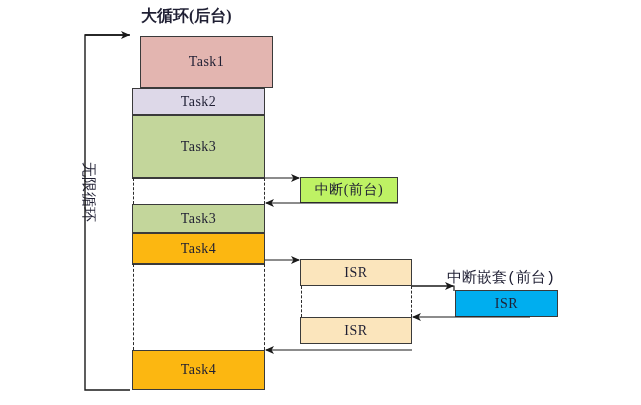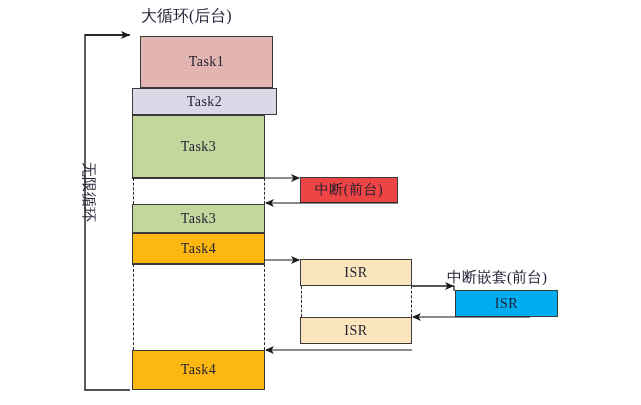--- a/index.html
+++ b/index.html
@@ -23,56 +23,56 @@
   .rot{position:absolute;font-size:15px;color:#1f1f33;white-space:nowrap;
        transform-origin:0 0;transform:rotate(90deg);}
 
   .cap{position:absolute;font-size:13px;color:#1f1f33;white-space:nowrap;}
 </style>
 </head>
 <body>
 
 <div id="stage">
 
-  <div class="lbl" style="left:141px;top:6px;font-size:16px;">大循环(后台)</div>
+  <div class="lbl" style="left:141px;top:6px;font-size:16px;font-weight:bold;">大循环(后台)</div>
 
   <div class="rot" style="left:98px;top:162px;">无限循环</div>
 
   <div class="box" style="left:140px;top:36px;width:133px;height:52px;background:#e3b5b0;">Task1</div>
 
-  <div class="box" style="left:132px;top:88px;width:145px;height:27px;background:#ddd8e8;">Task2</div>
+  <div class="box" style="left:132px;top:88px;width:133px;height:27px;background:#ddd8e8;">Task2</div>
 
   <div class="box" style="left:132px;top:115px;width:133px;height:63px;background:#c3d69b;">Task3</div>
 
   <div class="box" style="left:132px;top:204px;width:133px;height:29px;background:#c3d69b;">Task3</div>
 
   <div class="box" style="left:132px;top:233px;width:133px;height:31px;background:#fcb711;">Task4</div>
 
   <div class="box" style="left:132px;top:350px;width:133px;height:40px;background:#fcb711;">Task4</div>
 
   <div class="hline" style="left:132px;top:178px;width:133px;"></div>
   <div class="hline" style="left:132px;top:204px;width:133px;"></div>
   <div class="hline" style="left:132px;top:264px;width:133px;"></div>
   <div class="hline" style="left:132px;top:350px;width:133px;"></div>
 
   <div class="dash" style="left:133px;top:178px;height:26px;"></div>
   <div class="dash" style="left:264px;top:178px;height:26px;"></div>
   <div class="dash" style="left:133px;top:264px;height:86px;"></div>
   <div class="dash" style="left:264px;top:264px;height:86px;"></div>
 
-  <div class="box" style="left:300px;top:177px;width:98px;height:26px;background:#ef4444;font-size:14px;">中断(前台)</div>
+  <div class="box" style="left:300px;top:177px;width:98px;height:26px;background:#bef264;font-size:14px;">中断(前台)</div>
 
   <div class="box" style="left:300px;top:259px;width:112px;height:27px;background:#fbe5bc;">ISR</div>
 
   <div class="box" style="left:300px;top:317px;width:112px;height:27px;background:#fbe5bc;">ISR</div>
 
   <div class="dash" style="left:301px;top:286px;height:31px;"></div>
   <div class="dash" style="left:411px;top:286px;height:31px;"></div>
 
-  <div class="lbl" style="left:447px;top:268px;">中断嵌套(前台)</div>
+  <div class="lbl" style="left:447px;top:268px;font-family:Liberation Mono, monospace;">中断嵌套(前台)</div>
 
   <div class="box" style="left:455px;top:290px;width:103px;height:27px;background:#00aeef;">ISR</div>
 
   <svg class="ovl">
     <defs>
       <marker id="ah" markerWidth="9" markerHeight="8" refX="8" refY="4" orient="auto" markerUnits="userSpaceOnUse">
         <path d="M0,0 L9,4 L0,8 L2.4,4 z" fill="#1a1a1a"></path>
       </marker>
     </defs>
 

